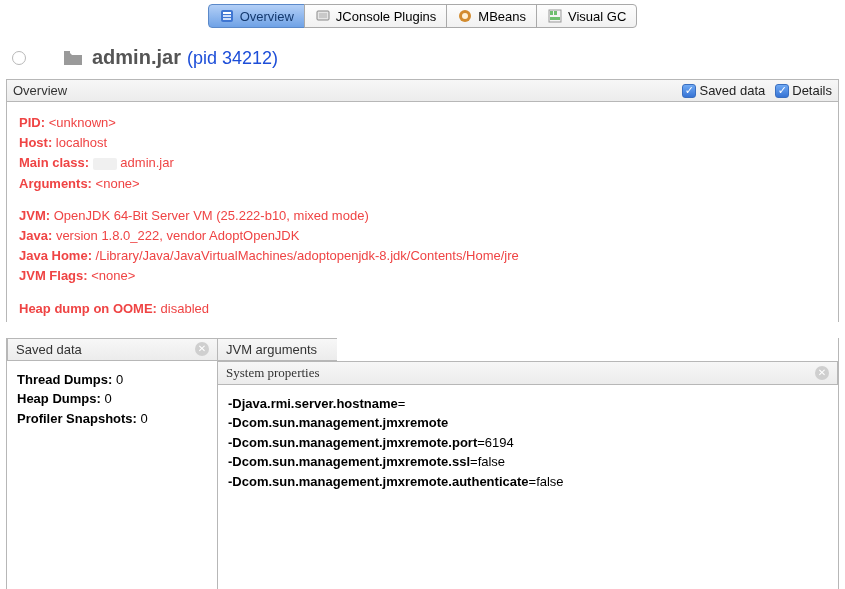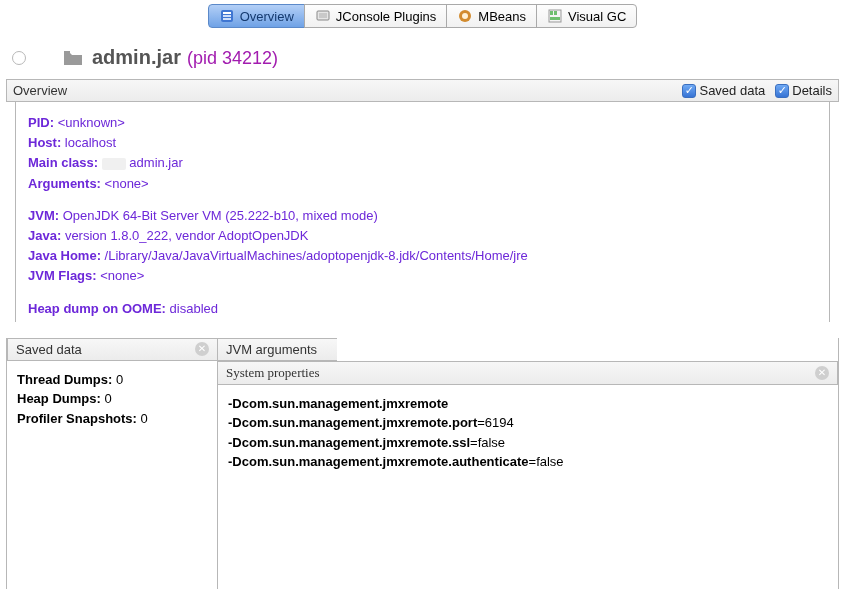--- a/index.html
+++ b/index.html
@@ -55,21 +55,21 @@
     .folder-icon {
       width: 22px; height: 22px;
       display:inline-flex;align-items:center;justify-content:center;
       margin-left: 28px;
     }
     .title-line {
       display: flex; align-items: baseline; gap: 6px;
       color: #555;
     }
     .title-name { font-weight: bold; font-size: 20px; color: #555; }
-    .title-pid { font-size: 18px; color: #a21caf; }
+    .title-pid { font-size: 18px; color: #1d4ed8; }
     .overview-bar {
       display: flex;
       align-items: center;
       border: 1px solid #b7b7b7;
       margin: 0 6px;
       padding: 3px 6px;
       background: linear-gradient(#f7f7f7,#ececec);
       font-size: 13px;
     }
     .overview-bar .label { flex: 1; color: #333; }
@@ -79,24 +79,24 @@
       border-radius: 3px;
       background: linear-gradient(#6fa9f4,#3773d4);
       display:inline-flex;align-items:center;justify-content:center;
       color:#fff;font-size:11px;line-height:1;
       border:1px solid #3a6fc0;
     }
     .main-content {
       padding: 12px 10px 2px 12px;
       border-left: 1px solid #b7b7b7;
       border-right: 1px solid #b7b7b7;
-      margin: 0 15px;
+      margin: 0 6px;
       line-height: 1.4;
       font-size: 13px;
-      color:#6d28d9;
+      color:#ef4444;
     }
     .main-content .row { margin-bottom: 2px; }
     .main-content .row b, .main-content .row strong { font-weight: bold; }
     .main-content .block-gap { margin-top: 14px; }
     .hidden-chunk {
       display:inline-block;width:24px;height:12px;background:#f0f0f0;
       vertical-align:middle;border-radius:2px;
     }
     .sub-panels {
       display:flex;
@@ -240,19 +240,20 @@
     <div class="panel-headers">
       <div class="panel-header">
         <span>JVM arguments</span>
       </div>
       <div class="panel-header">
         <span>System properties</span>
         <span class="clear-icon">✕</span>
       </div>
     </div>
     <div class="panel-body">
+      <div class="row"><span class="bold">-Djava.rmi.server.hostname</span><span>=</span><span></span></div>
       <div class="row"><span class="bold">-Dcom.sun.management.jmxremote</span><span></span><span></span></div>
       <div class="row"><span class="bold">-Dcom.sun.management.jmxremote.port</span><span>=</span><span>6194</span></div>
       <div class="row"><span class="bold">-Dcom.sun.management.jmxremote.ssl</span><span>=</span><span>false</span></div>
       <div class="row"><span class="bold">-Dcom.sun.management.jmxremote.authenticate</span><span>=</span><span>false</span></div>
     </div>
   </div>
 </div>
 
 </body></html>

